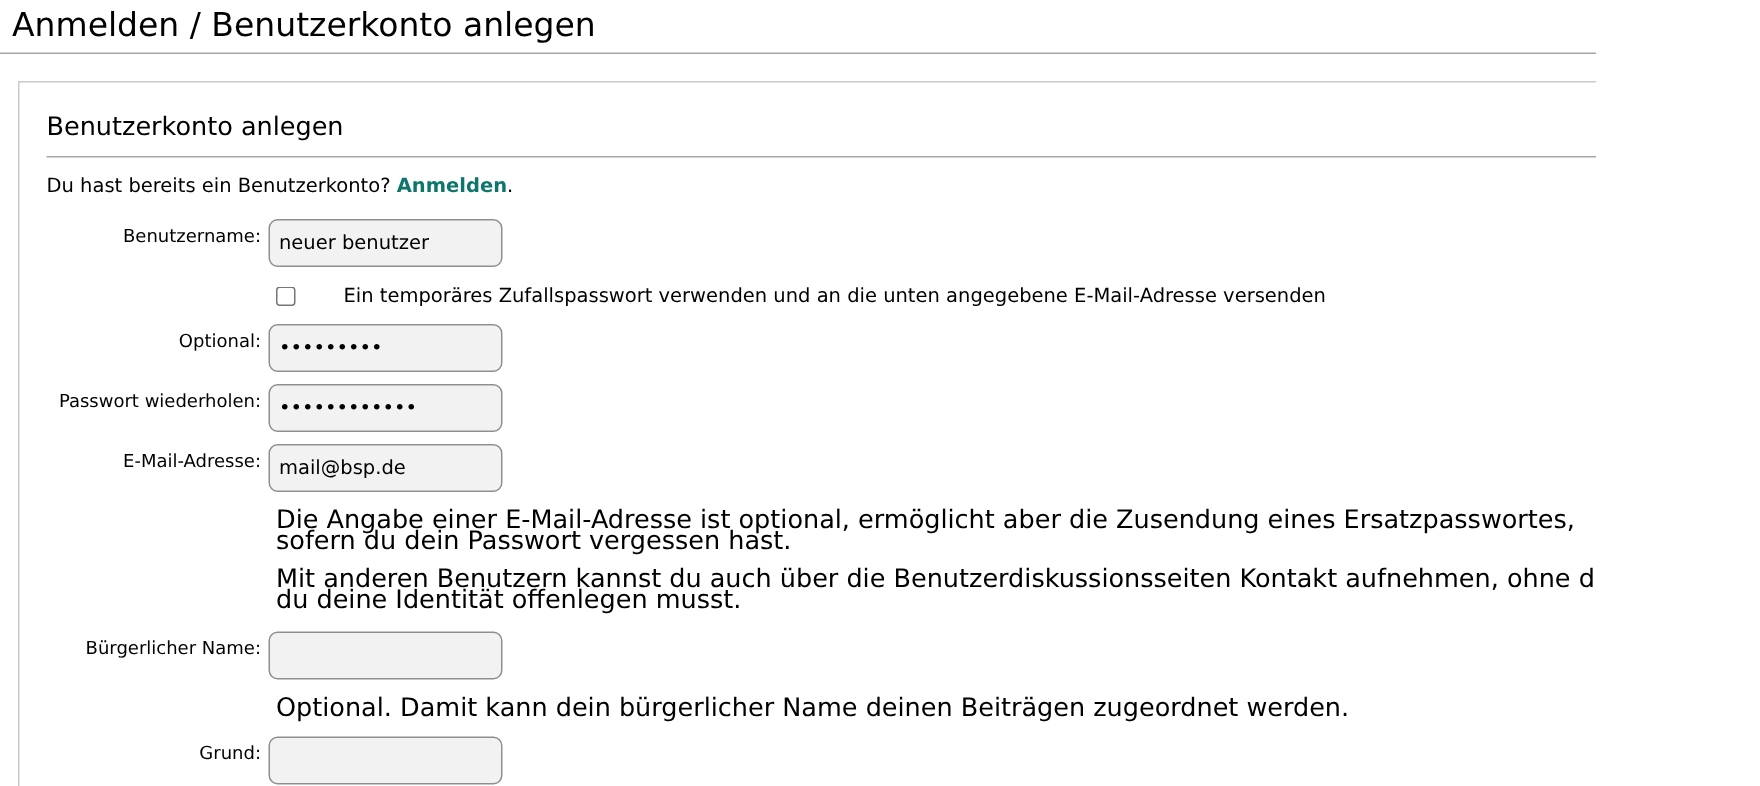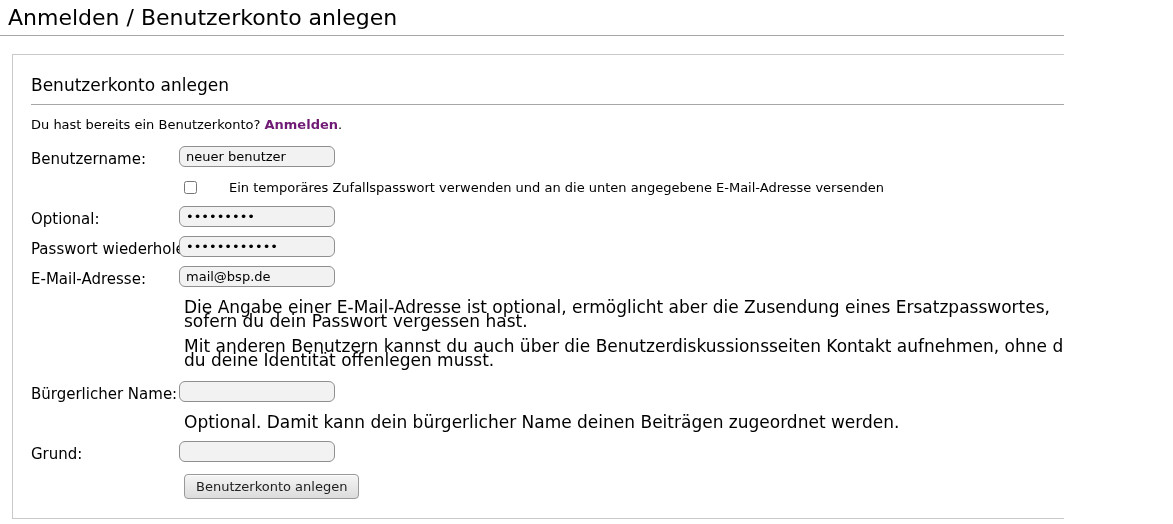--- a/index.html
+++ b/index.html
@@ -36,47 +36,48 @@
     margin: 14px 0 0 0;
     padding-bottom: 9px;
     border-bottom: 1px solid #a7a7a7;
     color: #000;
   }
   .intro {
     font-size: 13px;
     margin: 12px 0 14px 0;
   }
   .intro a {
-    color: #701a75;
+    color: #0f766e;
     font-weight: 700;
     text-decoration: none;
     cursor: pointer;
   }
 
   
   .row { display: flex; align-items: flex-start; }
   .row .label {
     width: 148px;
     min-width: 148px;
-    font-size: 15px;
+    text-align: right;
+    font-size: 12px;
     padding-right: 5px;
     padding-top: 4px;
     white-space: nowrap;
   }
   .row .field { flex: 1; }
 
   input.text-input {
     width: 156px;
     height: 21px;
     border: 1px solid #8f8f8f;
     border-radius: 6px;
     background: #f2f2f2;
     font-family: "DejaVu Sans", sans-serif;
     font-size: 13px;
-    padding: 4px 6px;
+    padding: 15px 6px;
     color: #000;
     outline: none;
   }
   input.pw { letter-spacing: 0px; font-size: 13px; }
 
   .gap-12 { margin-bottom: 12px; }
   .gap-10 { margin-bottom: 10px; gap: 24px; }
   .gap-8  { margin-bottom: 8px;  }
   .gap-14 { margin-bottom: 14px; }
   .gap-11 { margin-bottom: 11px; }

